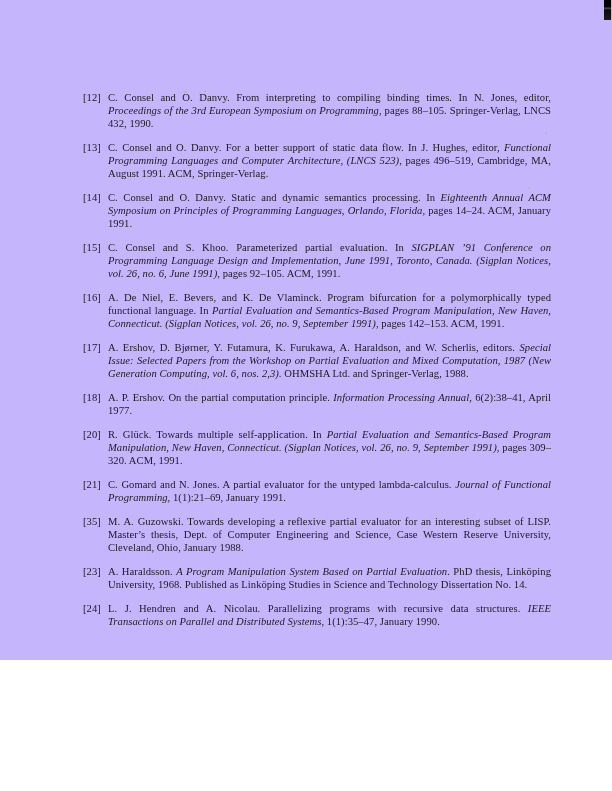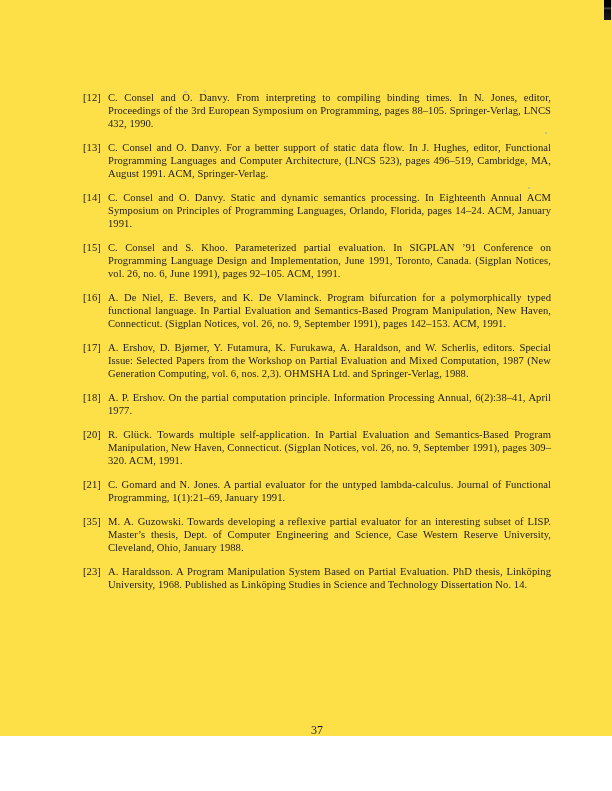--- a/index.html
+++ b/index.html
@@ -3,22 +3,22 @@
 <meta charset="utf-8">
 <style>
   html, body {
     margin: 0;
     padding: 0;
     background: #ffffff;
   }
   .page {
     position: relative;
     width: 612px;
-    height: 736px;
-    background: #fde047;
+    height: 660px;
+    background: #c4b5fd;
     font-family: "Liberation Serif", "DejaVu Serif", serif;
     color: #1c1c1c;
     overflow: hidden;
   }
   .refs {
     position: absolute;
     left: 83px;
     top: 91px;
     width: 468px;
   }
@@ -30,21 +30,21 @@
     line-height: 13px;
     margin-bottom: 11px;
     letter-spacing: 0.05px;
   }
   .ref-label {
     position: absolute;
     left: 0;
     top: 0;
   }
   .seg { }
-  .it { }
+  .it { font-style: italic; }
   .pagenum {
     position: absolute;
     top: 724px;
     left: 83px;
     width: 468px;
     text-align: center;
     font-size: 12px;
     line-height: 13px;
   }
   .corner-mark {
@@ -80,16 +80,17 @@
       <div class="ref"><span class="ref-label">[13]</span><span class="ref-text"><span class="seg">C. Consel and O. Danvy. For a better support of static data flow. In J. Hughes, editor, </span><span class="seg it">Functional Programming Languages and Computer Architecture, (LNCS 523)</span><span class="seg">, pages 496–519, Cambridge, MA, August 1991. ACM, Springer-Verlag.</span></span></div>
       <div class="ref"><span class="ref-label">[14]</span><span class="ref-text"><span class="seg">C. Consel and O. Danvy. Static and dynamic semantics processing. In </span><span class="seg it">Eighteenth Annual ACM Symposium on Principles of Programming Languages, Orlando, Florida</span><span class="seg">, pages 14–24. ACM, January 1991.</span></span></div>
       <div class="ref"><span class="ref-label">[15]</span><span class="ref-text"><span class="seg">C. Consel and S. Khoo. Parameterized partial evaluation. In </span><span class="seg it">SIGPLAN ’91 Conference on Programming Language Design and Implementation, June 1991, Toronto, Canada. (Sigplan Notices, vol. 26, no. 6, June 1991)</span><span class="seg">, pages 92–105. ACM, 1991.</span></span></div>
       <div class="ref"><span class="ref-label">[16]</span><span class="ref-text"><span class="seg">A. De Niel, E. Bevers, and K. De Vlaminck. Program bifurcation for a polymorphically typed functional language. In </span><span class="seg it">Partial Evaluation and Semantics-Based Program Manipulation, New Haven, Connecticut. (Sigplan Notices, vol. 26, no. 9, September 1991)</span><span class="seg">, pages 142–153. ACM, 1991.</span></span></div>
       <div class="ref"><span class="ref-label">[17]</span><span class="ref-text"><span class="seg">A. Ershov, D. Bjørner, Y. Futamura, K. Furukawa, A. Haraldson, and W. Scherlis, editors. </span><span class="seg it">Special Issue: Selected Papers from the Workshop on Partial Evaluation and Mixed Computation, 1987 (New Generation Computing, vol. 6, nos. 2,3)</span><span class="seg">. OHMSHA Ltd. and Springer-Verlag, 1988.</span></span></div>
       <div class="ref"><span class="ref-label">[18]</span><span class="ref-text"><span class="seg">A. P. Ershov. On the partial computation principle. </span><span class="seg it">Information Processing Annual</span><span class="seg">, 6(2):38–41, April 1977.</span></span></div>
       <div class="ref"><span class="ref-label">[20]</span><span class="ref-text"><span class="seg">R. Glück. Towards multiple self-application. In </span><span class="seg it">Partial Evaluation and Semantics-Based Program Manipulation, New Haven, Connecticut. (Sigplan Notices, vol. 26, no. 9, September 1991)</span><span class="seg">, pages 309–320. ACM, 1991.</span></span></div>
       <div class="ref"><span class="ref-label">[21]</span><span class="ref-text"><span class="seg">C. Gomard and N. Jones. A partial evaluator for the untyped lambda-calculus. </span><span class="seg it">Journal of Functional Programming</span><span class="seg">, 1(1):21–69, January 1991.</span></span></div>
       <div class="ref"><span class="ref-label">[35]</span><span class="ref-text"><span class="seg">M. A. Guzowski. Towards developing a reflexive partial evaluator for an interesting subset of LISP. Master’s thesis, Dept. of Computer Engineering and Science, Case Western Reserve University, Cleveland, Ohio, January 1988.</span></span></div>
       <div class="ref"><span class="ref-label">[23]</span><span class="ref-text"><span class="seg">A. Haraldsson. </span><span class="seg it">A Program Manipulation System Based on Partial Evaluation</span><span class="seg">. PhD thesis, Linköping University, 1968. Published as Linköping Studies in Science and Technology Dissertation No. 14.</span></span></div>
+      <div class="ref"><span class="ref-label">[24]</span><span class="ref-text"><span class="seg">L. J. Hendren and A. Nicolau. Parallelizing programs with recursive data structures. </span><span class="seg it">IEEE Transactions on Parallel and Distributed Systems</span><span class="seg">, 1(1):35–47, January 1990.</span></span></div>
     </main>
 
   <div class="pagenum">37</div>
 </div>
 
 </body></html>

